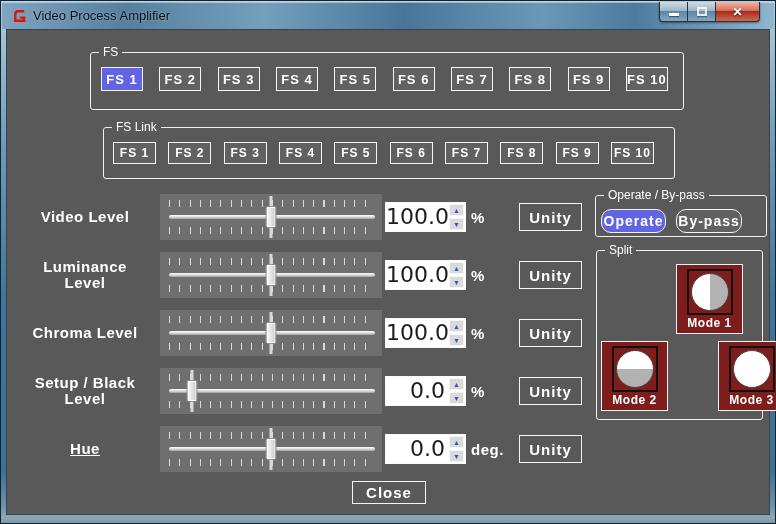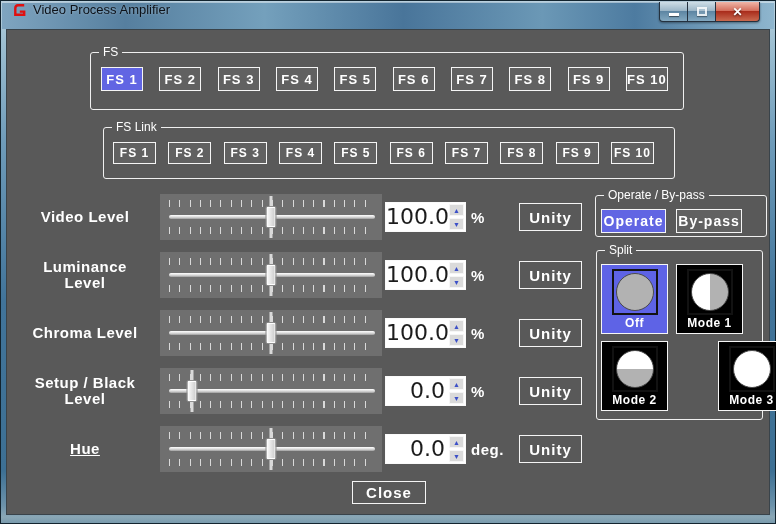--- a/index.html
+++ b/index.html
@@ -10,21 +10,21 @@
     position:relative; width:776px; height:524px;
     background: linear-gradient(180deg,#b9d0de 0px,#9ec0d2 40px,#6f9cba 140px,#41749a 300px,#3d7094 470px,#6d93ab 505px,#8aa7b6 516px,#7396aa 524px);
     border:1px solid #12242f;
   }
 
   
   .titlebar {
     position:absolute; top:1px; left:1px; right:1px; height:27px;
     background: linear-gradient(90deg,#7fa5c0 0%,#567f9f 16%,#74a0bc 34%,#49759a 52%,#6b98b6 70%,#4d7ba0 82%,#8fb6ce 100%);
     box-shadow: inset 0 1px 0 rgba(255,255,255,.45);
-    display:flex; 
+    display:flex; align-items:center;
   }
   .app-icon { margin-left:9px; width:16px; height:16px; flex:0 0 auto; }
   .win-title { margin-left:6px; font-size:13px; color:#0d1219; text-shadow:0 0 3px rgba(255,255,255,.35); }
 
   .win-controls {
     position:absolute; top:0; right:14px; display:flex; height:20px;
     filter: drop-shadow(0 1px 1px rgba(0,0,0,.4));
   }
   .win-btn {
     height:20px; border:1px solid #24313f; border-top:none;
@@ -100,23 +100,23 @@
   .spin-btn {
     flex:1; background:#dadada; border:1px solid #f6f6f6;
     display:flex; align-items:center; justify-content:center;
     font-size:7px; line-height:1; color:#3c50c8; cursor:default;
   }
 
   .unit { position:absolute; left:464px; width:52px; height:46px; display:flex; align-items:center; color:#fff; font-weight:bold; font-size:15px; letter-spacing:0.5px; }
   .unity { position:absolute; left:512px; width:63px; height:28px; font-size:15px; background:#595959; }
 
   
-  .op-btn { position:absolute; height:24px; font-size:14px; }
+  .op-btn { position:absolute; height:24px; font-size:14px;border-radius:10px; }
   .split-btn {
-    position:absolute; width:67px; height:70px; background:#000000; border:1px solid #f5f5f5;
+    position:absolute; width:67px; height:70px; background:#7f1d1d; border:1px solid #f5f5f5;
     display:flex; flex-direction:column; align-items:center; cursor:default;
   }
   .split-btn.active { background:#5e63e6; }
   .split-icon { margin-top:4px; width:46px; height:46px; border:2px solid #121212; display:flex; align-items:center; justify-content:center; }
   .split-circle { width:38px; height:38px; border-radius:50%; border:1px solid #4a4a4a; }
   .fill-gray { background:#b2b2b2; }
   .fill-left-half { background:linear-gradient(90deg,#ffffff 50%,#b2b2b2 50%); }
   .fill-top-half { background:linear-gradient(180deg,#ffffff 50%,#b2b2b2 50%); }
   .fill-white { background:#ffffff; }
   .split-label { margin-top:1px; font-size:12px; font-weight:bold; color:#fff; letter-spacing:0.5px; }
@@ -289,26 +289,20 @@
 
     <div class="group" style="left:588px; top:165px; width:172px; height:42px;">
       <span class="group-label">Operate / By-pass</span>
       <div class="btn op-btn active" style="left:5px; top:13px; width:65px;">Operate</div>
       <div class="btn op-btn" style="left:80px; top:13px; width:66px;">By-pass</div>
     </div>
 
     <div class="group" style="left:589px; top:220px; width:167px; height:170px;padding-left:24px;">
       <span class="group-label">Split</span>
 
-      <div class="split-btn active" style="left:4px; top:13px;">
-        <div class="split-icon">
-            <div class="split-circle fill-gray"></div>
-          </div>
-        <div class="split-label">Off</div>
-      </div>
       <div class="split-btn" style="left:79px; top:13px;">
         <div class="split-icon">
             <div class="split-circle fill-left-half"></div>
           </div>
         <div class="split-label">Mode 1</div>
       </div>
       <div class="split-btn" style="left:4px; top:90px;">
         <div class="split-icon">
             <div class="split-circle fill-top-half"></div>
           </div>

